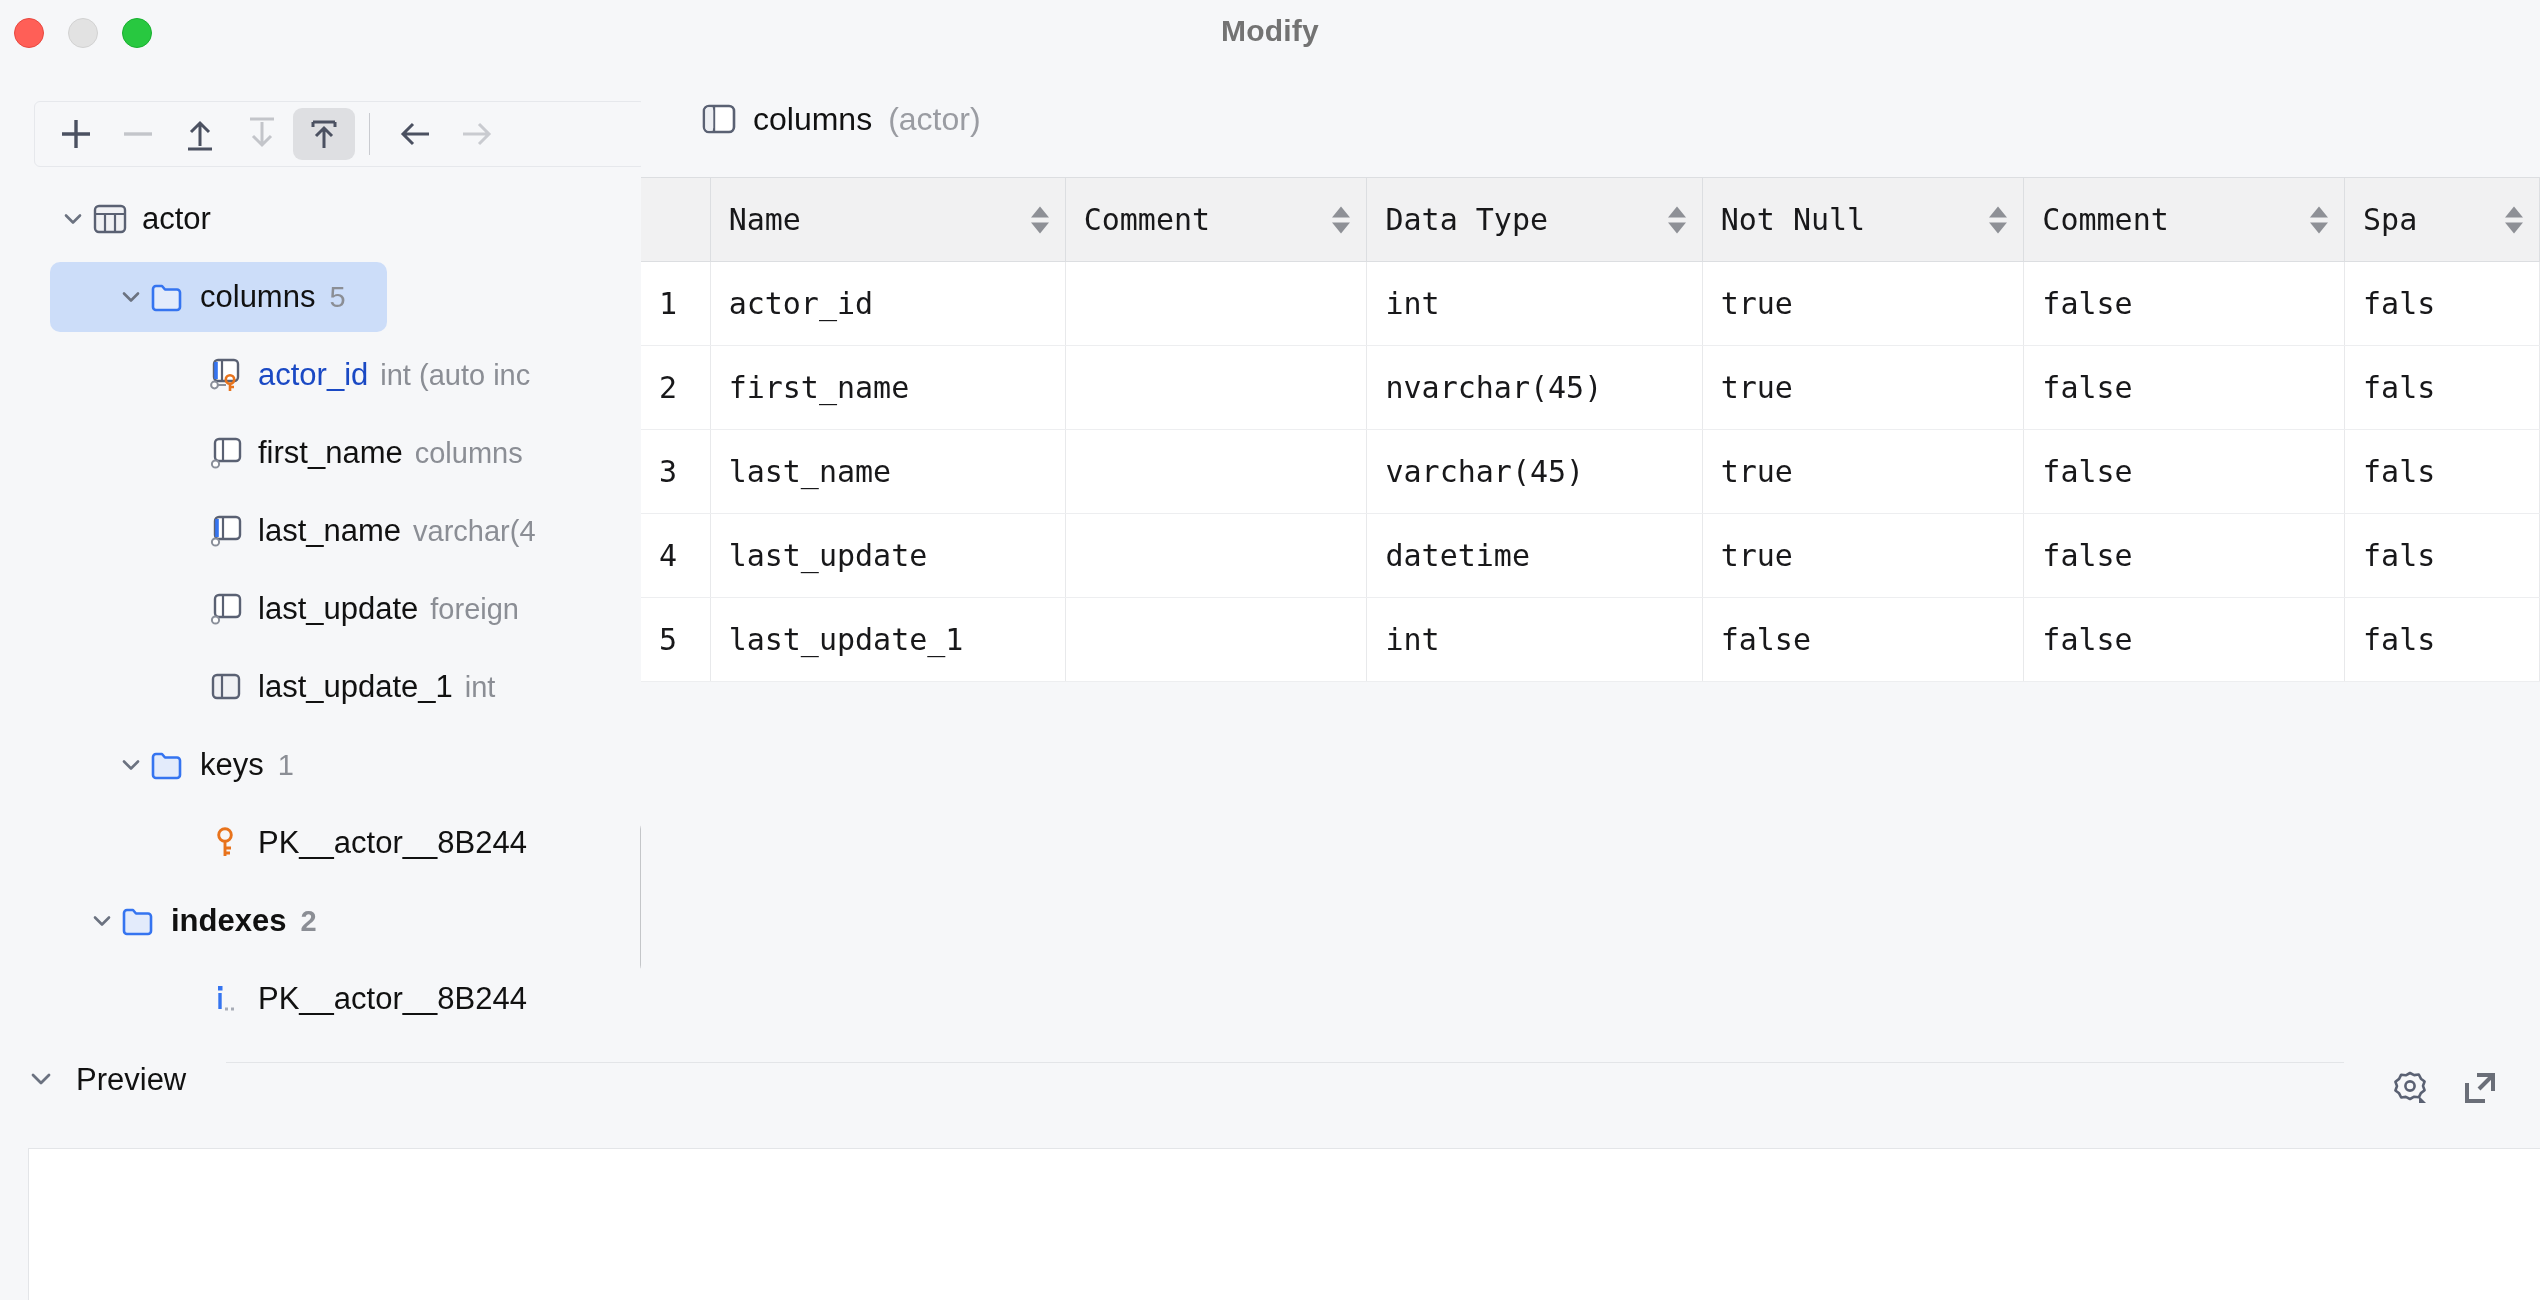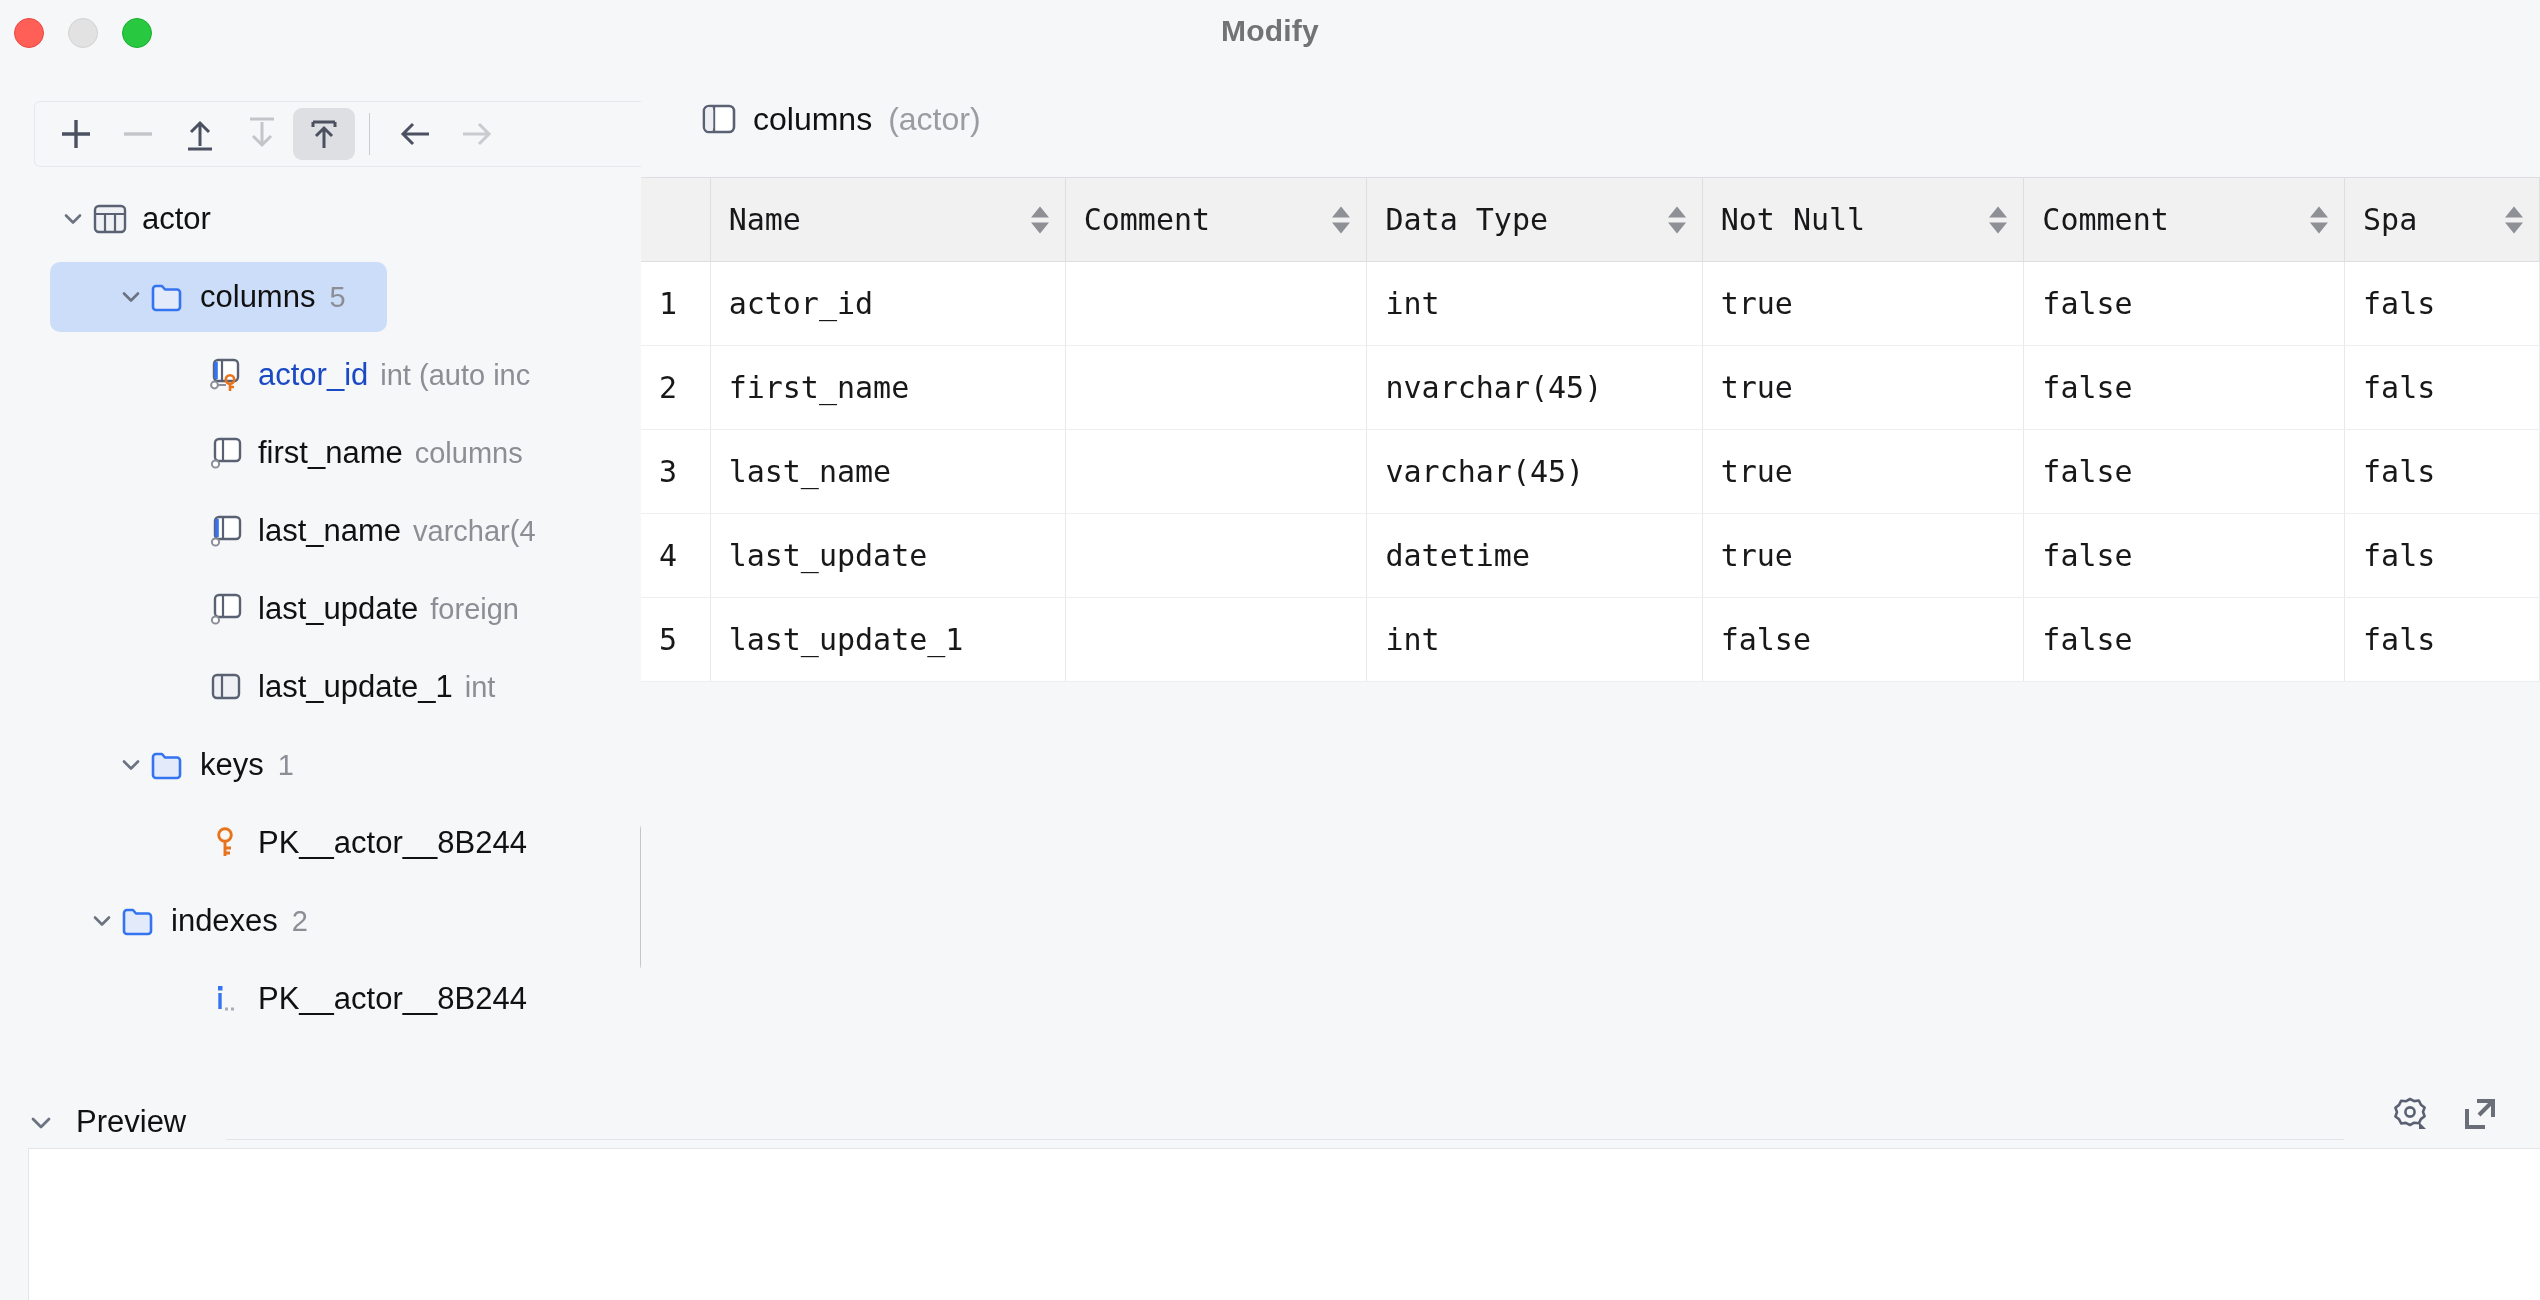--- a/index.html
+++ b/index.html
@@ -132,21 +132,21 @@
     background: #C4C6C9; border-radius: 11px;
   }
 
   
   .preview {
     position: absolute; left: 0; top: 1062px; width: 2540px; height: 238px;
     background: #F6F7F9;
   }
   .preview-head {
     position: absolute; left: 0; top: 0; width: 2540px; height: 78px;
-    display: flex; align-items: flex-end; padding: 0 34px 0 24px; gap: 18px;
+    display: flex; align-items: flex-start; padding: 0 34px 0 24px; gap: 18px;
   }
   .preview-title { font-size: 31px; color: #111; }
   .preview-rule { flex: 1; height: 1px; background: #E3E5E8; margin: 0 22px; }
   .prev-icon { width: 52px; height: 52px; display:flex; align-items:center; justify-content:center; }
   .preview-body {
     position: absolute; left: 28px; top: 86px; right: 0; bottom: 0;
     background: #FFFFFF; border: 1px solid #E3E5E8; border-right: none; border-bottom: none;
   }
 </style>
 </head>
@@ -340,21 +340,21 @@
             </svg>
           </div>
           <div class="ticon">
             <svg width="40" height="40" viewBox="0 0 40 40">
               <circle cx="19" cy="12" r="6.3" fill="none" stroke="#E8731C" stroke-width="2.9"></circle>
               <path d="M19 18.5 V33 M19 25 H25 M19 30 H24" stroke="#E8731C" stroke-width="2.9" fill="none"></path>
             </svg>
           </div>
           <span class="tlabel">PK__actor__8B244</span>
         </div>
-        <div class="trow" style="padding-left: 67px;">
+        <div class="trow" style="padding-left: 67px; font-weight: bold;">
           <div class="chev">
             <svg width="30" height="30" viewBox="0 0 30 30">
               <path d="M8 11.5 L15 18.5 L22 11.5" stroke="#6B7280" stroke-width="2.6" fill="none" stroke-linecap="round" stroke-linejoin="round"></path>
             </svg>
           </div>
           <div class="ticon">
             <svg width="40" height="40" viewBox="0 0 40 40">
               <path d="M5 12 a3 3 0 0 1 3-3 h6 l3 3.5 h12 a3 3 0 0 1 3 3 V30 a3 3 0 0 1 -3 3 H8 a3 3 0 0 1 -3 -3 Z" fill="#E3EBFB" stroke="#3574F0" stroke-width="2.6" stroke-linejoin="round"></path>
             </svg>
           </div>

